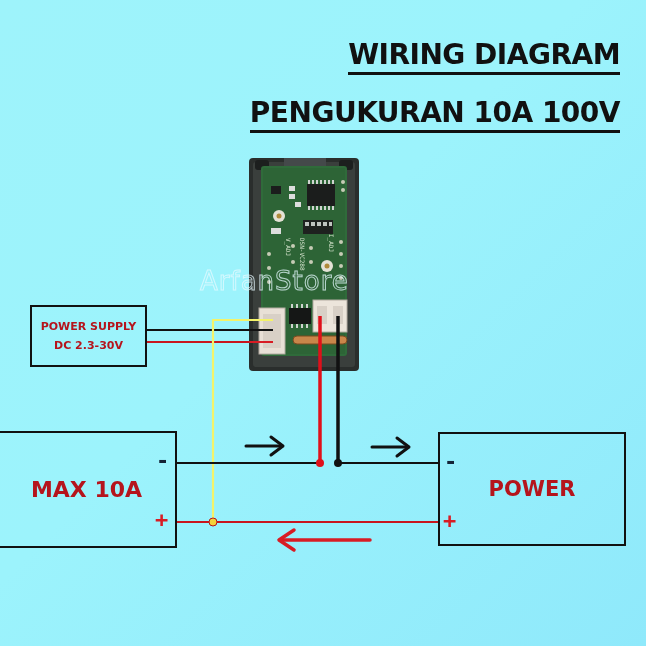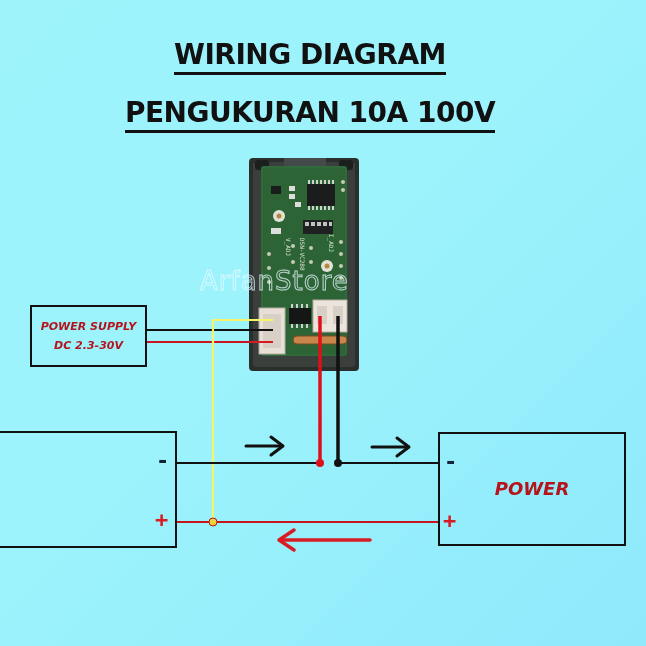--- a/index.html
+++ b/index.html
@@ -11,21 +11,21 @@
       height: 646px;
       position: relative;
       overflow: hidden;
       background: linear-gradient(135deg, #9ef3fb 0%, #9cf3fc 45%, #8fe9fb 100%);
       font-family: "DejaVu Sans", sans-serif;
     }
     .title {
       position: absolute;
       left: 0;
       width: 620px;
-      text-align: center;
+      text-align: right;
       font-family: "DejaVu Sans", sans-serif;
       font-weight: bold;
       color: #111;
       letter-spacing: -0.5px;
     }
     .title span {
       border-bottom: 3px solid #111;
       padding-bottom: 1px;
     }
     #title-line-1 { top: 38px; font-size: 28px; }
@@ -36,33 +36,32 @@
       border: 2px solid #111;
       box-sizing: border-box;
       display: flex;
       flex-direction: column;
       align-items: center;
       justify-content: center;
       text-align: center;
       color: #b5141c;
       font-weight: bold;
       font-family: "DejaVu Sans", sans-serif;
-      font-style: italic;
     }
     #power-supply-box {
       left: 30px; top: 305px; width: 117px; height: 62px;
       font-size: 11px; line-height: 19px;
     }
     #beban-box {
       left: -4px; top: 431px; width: 181px; height: 117px;
       font-size: 22px; line-height: 34px;
     }
     #power-box {
       left: 438px; top: 432px; width: 188px; height: 114px;
-      font-size: 18px; line-height: 34px;
+      font-size: 21px; line-height: 34px;
     }
 
     .terminal {
       position: absolute;
       font-weight: bold;
       font-family: "DejaVu Sans Mono", monospace;
       line-height: 1;
     }
     .minus { color: #142336; font-size: 22px; }
     .plus { color: #d81c24; font-size: 22px; }
@@ -234,20 +233,21 @@
 </svg>
 
 <div class="watermark">ArfanStore</div>
 
 <div class="box" id="power-supply-box">
   <div>POWER SUPPLY</div>
   <div>DC 2.3-30V</div>
 </div>
 
 <div class="box" id="beban-box">
+  <div>MAX 10A</div>
 </div>
 <div class="terminal minus" style="left:156px; top:450px;">-</div>
 <div class="terminal plus" style="left:155px; top:509px;">+</div>
 
 <div class="box" id="power-box">
   <div>POWER</div>
 </div>
 <div class="terminal minus" style="left:444px; top:451px;">-</div>
 <div class="terminal plus" style="left:443px; top:510px;">+</div>
 

